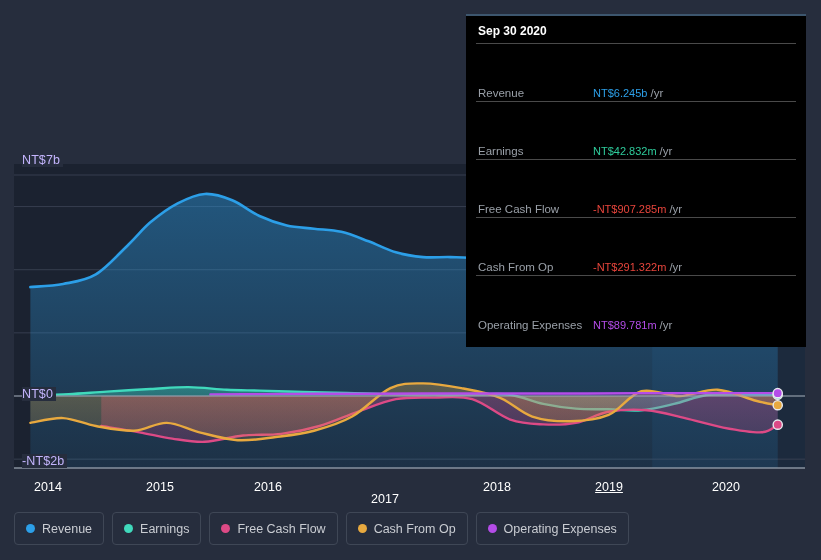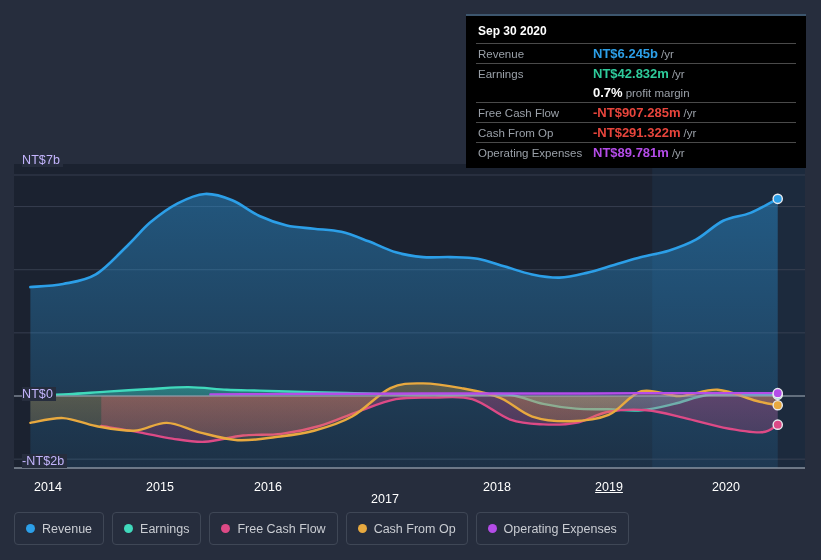--- a/index.html
+++ b/index.html
@@ -51,21 +51,21 @@
 
   
   #tooltip {
     position: absolute;
     left: 466px;
     top: 14px;
     width: 340px;
     background: #000000;
     border-top: 2px solid #3d566e;
     box-sizing: border-box;
-    padding: 8px 10px 6px 10px;
+    padding: 8px 10px 14px 10px;
     color: #b9bdc4;
     font-size: 11.5px;
   }
   #tooltip .tt-date {
     color: #ffffff;
     font-weight: bold;
     font-size: 12px;
     padding: 0 0 5px 2px;
   }
   .tt-row {
@@ -76,23 +76,24 @@
     min-height: 15px;
   }
   .tt-row.no-rule { border-top: none; }
   .tt-label {
     width: 115px;
     flex: 0 0 115px;
     color: #9aa0a8;
     font-size: 11.5px;
   }
   .tt-value {
-    font-weight: bold;
-    font-size: 13px;
-    white-space: nowrap;
+    font-weight: normal;
+    font-size: 11px;
+    white-space: nowrap;
+    margin-top: 41px;
   }
   .tt-unit {
     color: #9aa0a8;
     font-weight: normal;
     margin-left: 3px;
     font-size: 11.5px;
   }
 
   
   #legend {
@@ -215,25 +216,20 @@
         <div class="tt-row">
           <span class="tt-label">Revenue</span>
           <span class="tt-value" style="color: rgb(44, 159, 232);">NT$6.245b</span>
           <span class="tt-unit">/yr</span>
         </div>
         <div class="tt-row">
           <span class="tt-label">Earnings</span>
           <span class="tt-value" style="color: rgb(46, 203, 155);">NT$42.832m</span>
           <span class="tt-unit">/yr</span>
         </div>
-        <div class="tt-row no-rule">
-          <span class="tt-label"></span>
-          <span class="tt-value" style="color: rgb(255, 255, 255);">0.7%</span>
-          <span class="tt-unit">profit margin</span>
-        </div>
         <div class="tt-row">
           <span class="tt-label">Free Cash Flow</span>
           <span class="tt-value" style="color: rgb(232, 69, 60);">-NT$907.285m</span>
           <span class="tt-unit">/yr</span>
         </div>
         <div class="tt-row">
           <span class="tt-label">Cash From Op</span>
           <span class="tt-value" style="color: rgb(232, 69, 60);">-NT$291.322m</span>
           <span class="tt-unit">/yr</span>
         </div>

